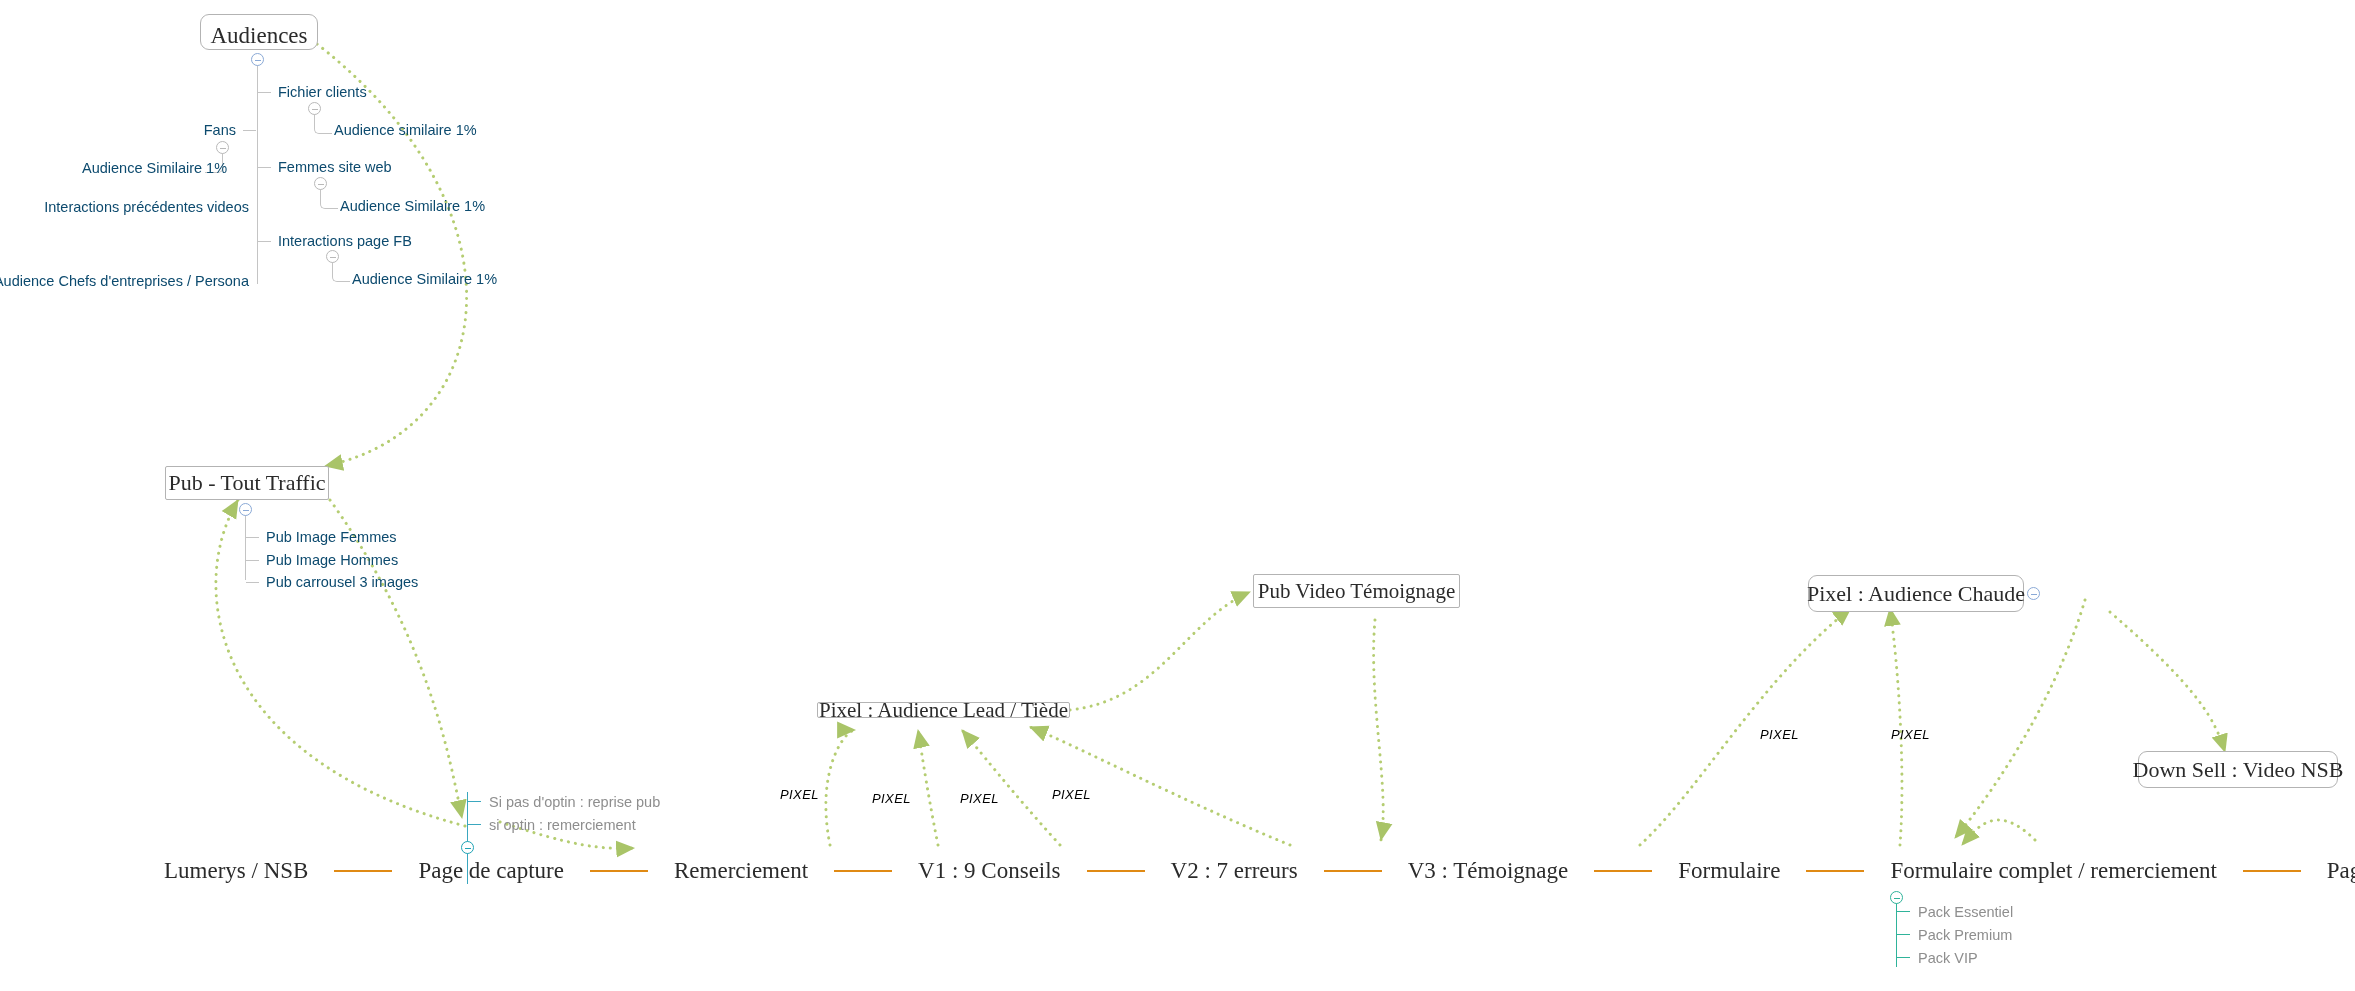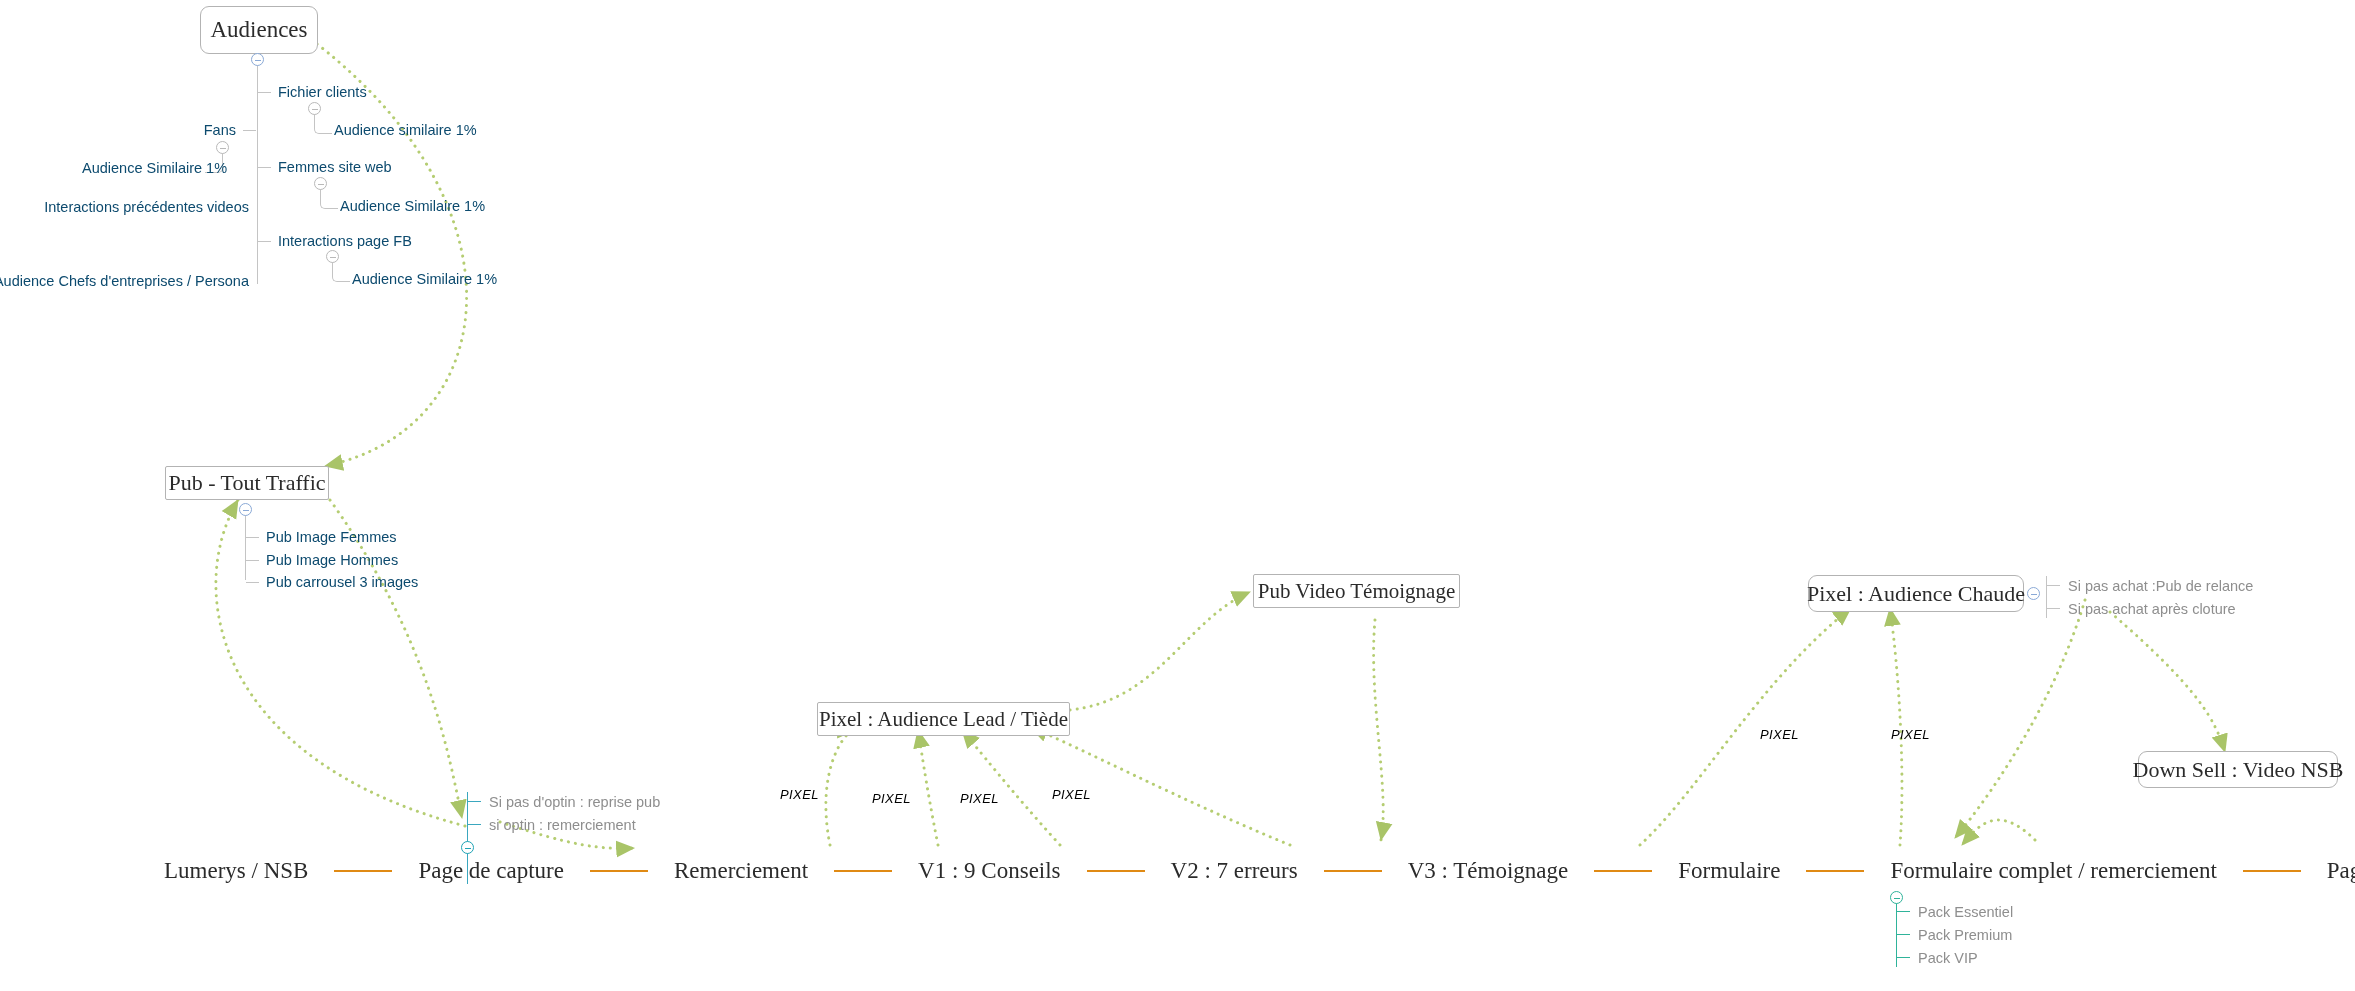--- a/index.html
+++ b/index.html
@@ -209,21 +209,21 @@
       <path d="M 1900 845 C 1905 780 1900 680 1890 608"></path>
 
       <path d="M 2085 600 C 2055 700 1995 790 1955 838"></path>
 
       <path d="M 2110 612 C 2200 690 2215 720 2225 752"></path>
 
       <path d="M 2035 840 C 1995 800 1975 830 1962 845"></path>
     </g>
   </svg>
 
-  <div class="node rounded" style="left:200px; top:6px; width:118px; height:48px; font-size:23px;">
+  <div class="node rounded" style="left:200px; top:14px; width:118px; height:36px; font-size:23px;align-items:flex-end;">
     <span>Audiences</span>
   </div>
   <div class="bubble blue" style="left:251px; top:53px;"></div>
 
   <div class="sub" style="left:257px; top:62px; width:2px; height:222px; border-left:1px solid #c4c4c4;"></div>
 
   <div class="sub" style="left:258px; top:80px;">
     <div class="sub-row right">
       <span class="tick"></span>
       <span>Fichier clients</span>
@@ -303,44 +303,33 @@
       <span>Pub Image Hommes</span>
     </div>
   </div>
   <div class="sub" style="left:246px; top:570px;">
     <div class="sub-row right">
       <span class="tick"></span>
       <span>Pub carrousel 3 images</span>
     </div>
   </div>
 
-  <div class="node sq" style="left:817px; top:702px; width:253px; height:34px; font-size:21px;">
+  <div class="node sq" style="left:817px; top:702px; width:253px; height:16px; font-size:21px;">
     <span>Pixel : Audience Lead / Tiède</span>
   </div>
 
   <div class="node sq" style="left:1253px; top:574px; width:207px; height:34px; font-size:21px;">
     <span>Pub Video Témoignage</span>
   </div>
 
   <div class="node rounded" style="left:1808px; top:575px; width:216px; height:37px; font-size:22px;">
     <span>Pixel : Audience Chaude</span>
   </div>
   <div class="bubble blue" style="left:2027px; top:587px;"></div>
 
-  <div class="bracket-list" style="left:2046px; top:574px;">
-    <div class="bl-spine"></div>
-    <div class="bl-row">
-      <span class="bl-tick"></span>
-      <span>Si pas achat :Pub de relance</span>
-    </div>
-    <div class="bl-row">
-      <span class="bl-tick"></span>
-      <span>Si pas achat après cloture</span>
-    </div>
-  </div>
 
   <div class="node rounded" style="left:2138px; top:751px; width:200px; height:37px; font-size:22px;">
     <span>Down Sell : Video NSB</span>
   </div>
 
   <div class="bubble teal" style="left:461px; top:841px;"></div>
   <div class="bracket-list teal" style="left:467px; top:790px;">
     <div class="bl-spine" style="bottom:-48px;"></div>
     <div class="bl-row">
       <span class="bl-tick"></span>

